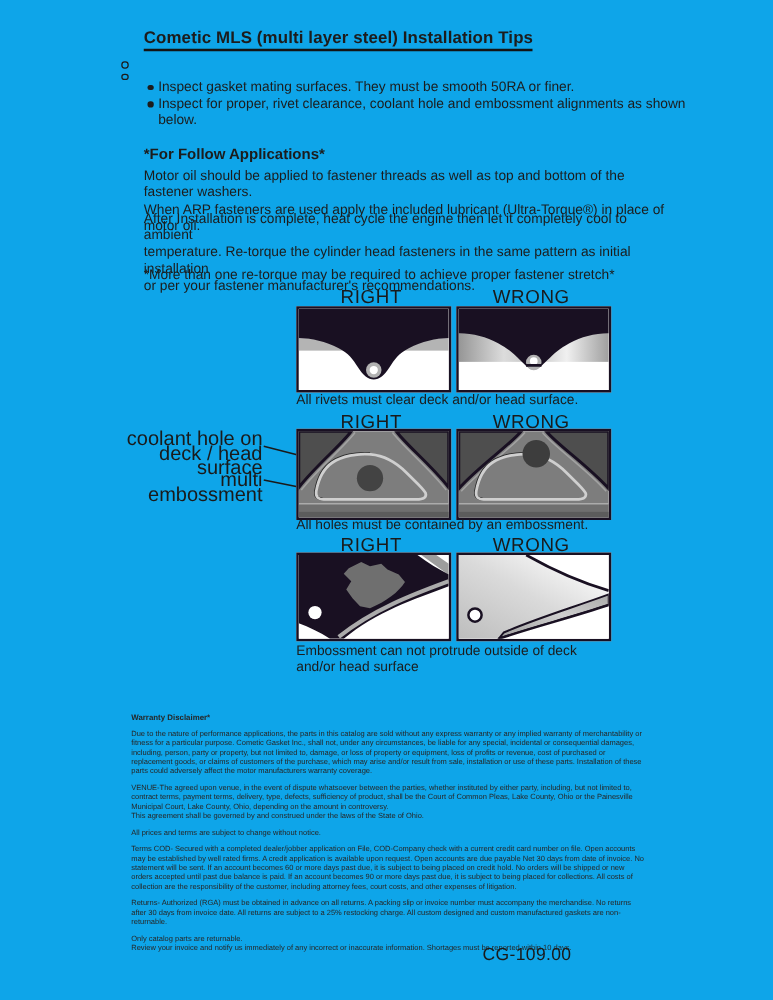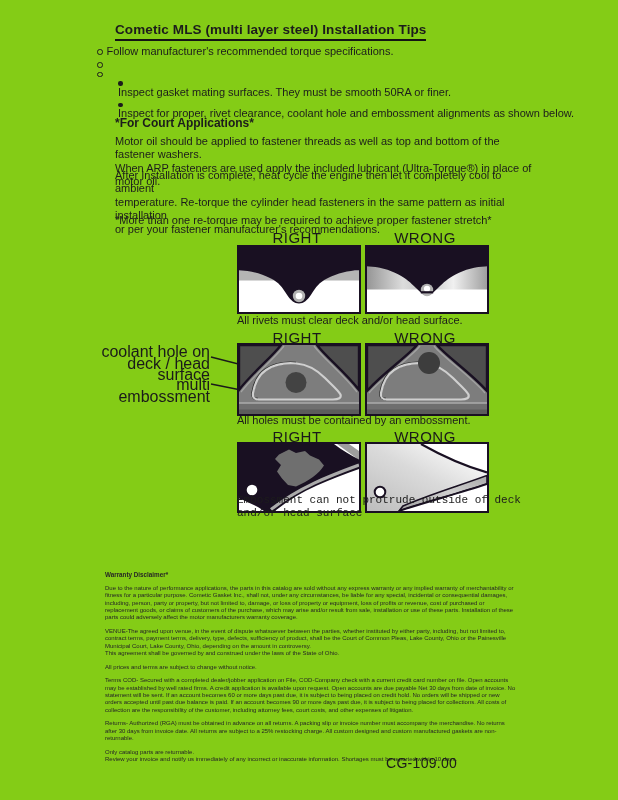--- a/index.html
+++ b/index.html
@@ -1,28 +1,28 @@
 <!DOCTYPE html>
 <html><head>
 <meta charset="utf-8">
 <style>
   html,body{margin:0;padding:0;background:#e8e8e8;}
   .page{
-    position:relative;width:618px;height:800px;background:#84cc16;
+    position:relative;width:618px;height:800px;background:#0ea5e9;
     font-family:"Liberation Sans",sans-serif;color:#1c1c1c;overflow:hidden;
     margin:0 auto;
   }
   .abs{position:absolute;}
   .page-title{
     left:115px;top:22px;font-size:13.5px;font-weight:bold;
     border-bottom:2px solid #141414;padding-bottom:2px;letter-spacing:0.1px;
   }
   .bullet-list{left:97px;top:45px;font-size:11px;line-height:13.2px;width:480px;}
   .b-row{display:flex;align-items:flex-start;}
-  .b-row.sub{margin-left:21px;flex-direction:column;}
+  .b-row.sub{margin-left:21px;}
   .marker-o{flex:0 0 auto;width:3.5px;height:3.5px;border:1px solid #1c1c1c;border-radius:50%;margin:4px 4px 0 0;}
   .marker-f{flex:0 0 auto;width:4.5px;height:4.5px;background:#1c1c1c;border-radius:50%;margin:3.8px 4px 0 0;}
   .diesel-heading{left:115px;top:116px;font-size:12px;font-weight:bold;}
   .body-par{left:115px;font-size:11px;line-height:13.4px;white-space:pre-line;width:420px;}
   .p1{top:135px;}
   .p2{top:169px;}
   .note{top:214px;}
   .dg-label{width:120px;text-align:center;font-size:15px;letter-spacing:0.5px;color:#1a1a1a;}
   .dg-box{width:120px;border:2px solid #191022;background:#fff;box-sizing:content-box;line-height:0;}
   .dg-box svg{display:block;}
@@ -36,39 +36,35 @@
 </head>
 <body>
 
 <div class="page">
 
   <div class="abs page-title">Cometic MLS (multi layer steel) Installation Tips</div>
 
   <div class="abs bullet-list">
     <div class="b-row">
       <span class="marker-o"></span>
-      <span>Follow manufacturer's recommended torque specifications.</span>
-    </div>
-    <div class="b-row">
-      <span class="marker-o"></span>
     </div>
     <div class="b-row">
       <span class="marker-o"></span>
     </div>
     <div class="b-row sub">
       <span class="marker-f"></span>
       <span>Inspect gasket mating surfaces.  They must be smooth 50RA or finer.</span>
     </div>
     <div class="b-row sub">
       <span class="marker-f"></span>
       <span>Inspect for proper, rivet clearance, coolant hole and embossment alignments as shown below.</span>
     </div>
   </div>
 
-  <div class="abs diesel-heading">*For Court Applications*</div>
+  <div class="abs diesel-heading">*For Follow Applications*</div>
   <div class="abs body-par p1">Motor oil should be applied to fastener threads as well as top and bottom of the fastener washers.
 When ARP fasteners are used apply the included lubricant (Ultra-Torque®) in place of motor oil.</div>
   <div class="abs body-par p2">After Installation is complete, heat cycle the engine then let it completely cool to ambient
 temperature. Re-torque the cylinder head fasteners in the same pattern as initial installation
 or per your fastener manufacturer's recommendations.</div>
   <div class="abs body-par note">*More than one re-torque may be required to achieve proper fastener stretch*</div>
 
   <div class="abs dg-label" style="left:237px;top:229px;">RIGHT</div>
   <div class="abs dg-label" style="left:365px;top:229px;">WRONG</div>
 
@@ -176,21 +172,21 @@
       </defs>
       <rect x="0" y="0" width="120" height="67" fill="#ffffff"></rect>
       <path d="M0,0 H54 C76,12.5 98,22 120,28.5 L120,40 C90,50 60,57.5 32,67 L0,67 Z" fill="url(#g3w)"></path>
       <path d="M54,0 C76,12.5 98,22 120,28.5" stroke="#191022" stroke-width="2.2" fill="none"></path>
       <path d="M120,31.5 C93,41.5 64,50 36,62 L32,67 C60,57.5 90,50 120,40 Z" fill="url(#g3e)" stroke="#191022" stroke-width="1.6"></path>
       <path d="M120,40 C90,50 60,57.5 32,67 L120,67 Z" fill="#ffffff"></path>
       <path d="M120,40 C90,50 60,57.5 32,67" stroke="#191022" stroke-width="2" fill="none"></path>
       <circle cx="13" cy="48" r="5.3" fill="#ffffff" stroke="#191022" stroke-width="2"></circle>
     </svg>
   </div>
-  <div class="abs caption" style="top:494px;font-family:Liberation Mono, monospace;">Embossment can not protrude outside of deck
+  <div class="abs caption" style="top:515px;">Embossment can not protrude outside of deck
 and/or head surface</div>
 
   <div class="abs fineprint">
     <h4>Warranty Disclaimer*</h4>
     <p>Due to the nature of performance applications, the parts in this catalog are sold without any express warranty or any implied warranty of merchantability or fitness for a particular purpose.  Cometic Gasket Inc., shall not, under any circumstances, be liable for any special, incidental or consequential damages, including, person, party or property, but not limited to, damage, or loss of property or equipment, loss of profits or revenue, cost of purchased or replacement goods, or claims of customers of the purchase, which may arise and/or result from sale, installation or use of these parts.  Installation of these parts could adversely affect the motor manufacturers warranty coverage.</p>
     <p>VENUE-The agreed upon venue, in the event of dispute whatsoever between the parties, whether instituted by either party, including, but not limited to, contract terms, payment terms, delivery, type, defects, sufficiency of product, shall be the Court of Common Pleas, Lake County, Ohio or the Painesville Municipal Court, Lake County, Ohio, depending on the amount in controversy.
 This agreement shall be governed by and construed under the laws of the State of Ohio.</p>
     <p>All prices and terms are subject to change without notice.</p>
     <p>Terms COD- Secured with a completed dealer/jobber application on File, COD-Company check with a current credit card number on file.  Open accounts may be established by well rated firms.  A credit application is available upon request.  Open accounts are due payable Net 30 days from date of invoice.  No statement will be sent.  If an account becomes 60 or more days past due, it is subject to being placed on credit hold.  No orders will be shipped or new orders accepted until past due balance is paid.  If an account becomes 90 or more days past due, it is subject to being placed for collections.  All costs of collection are the responsibility of the customer, including attorney fees, court costs, and other expenses of litigation.</p>
     <p>Returns- Authorized (RGA) must be obtained in advance on all returns.  A packing slip or invoice number must accompany the merchandise.  No returns after 30 days from invoice date.  All returns are subject to a 25% restocking charge.  All custom designed and custom manufactured gaskets are non-returnable.</p>

